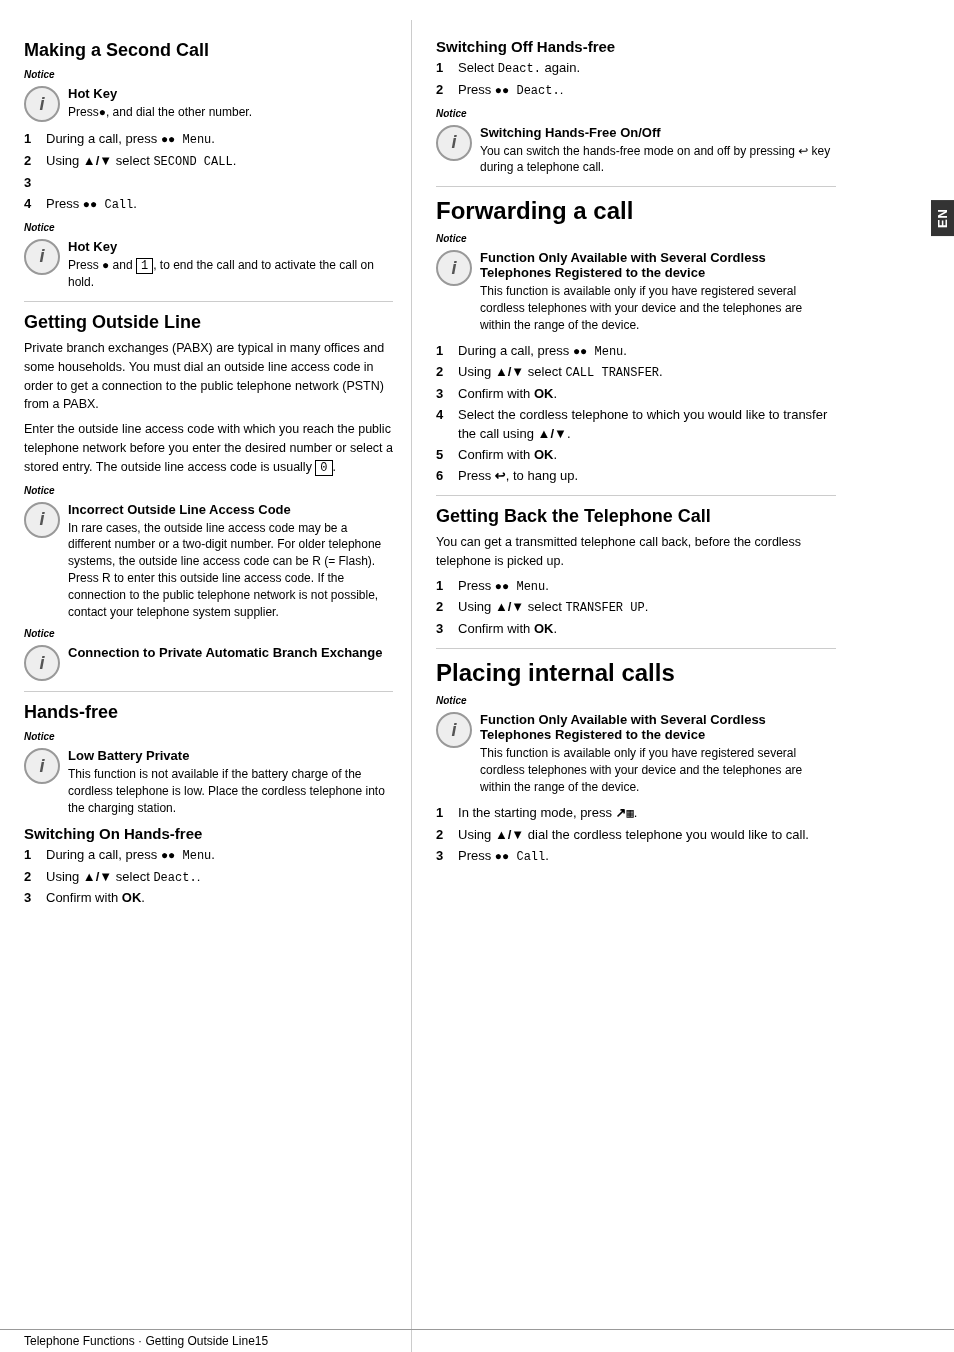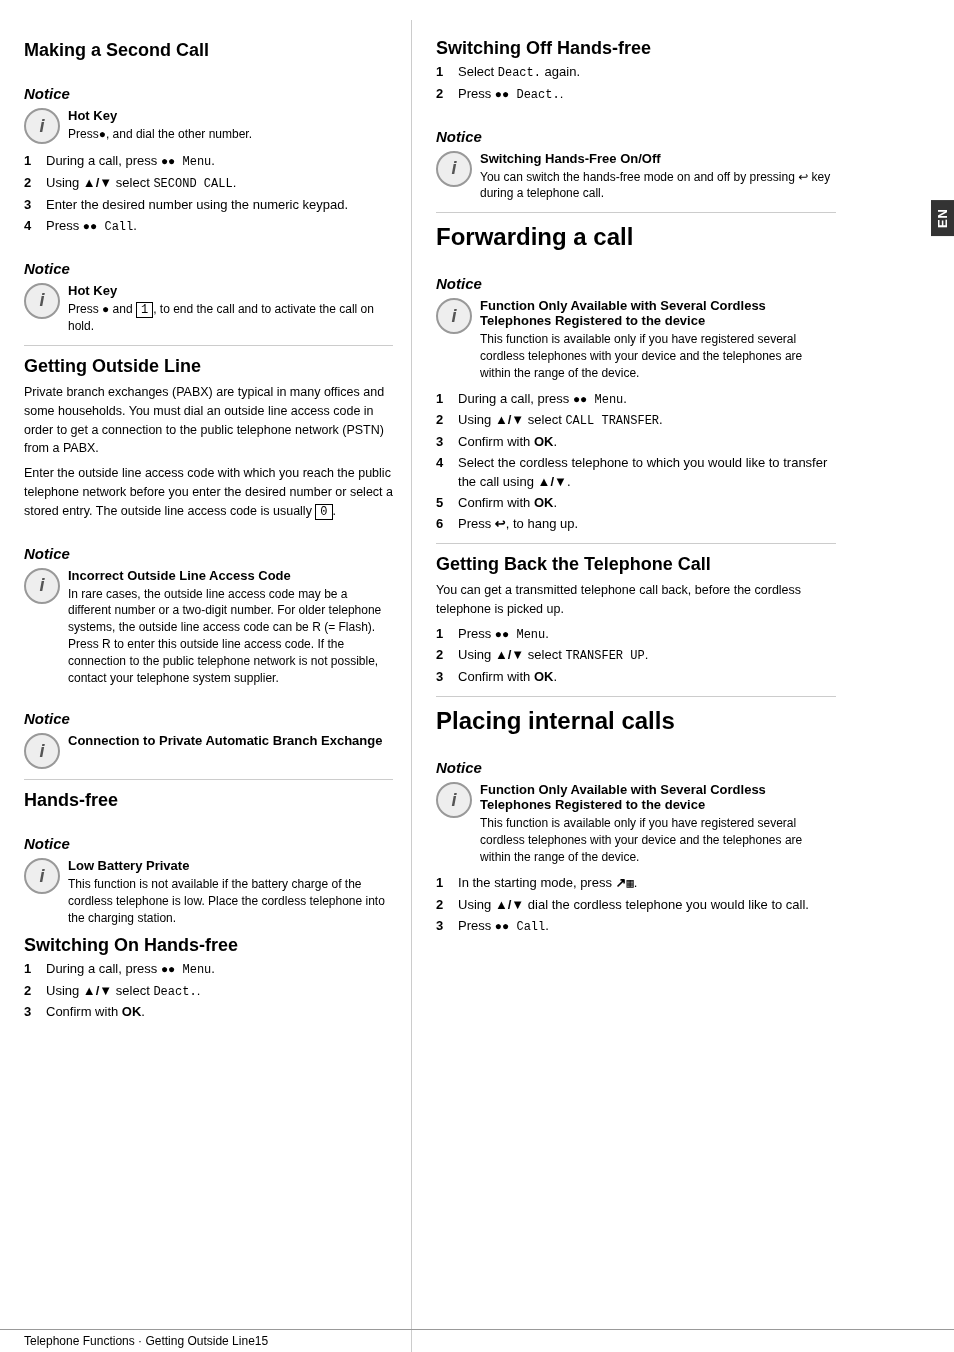--- a/index.html
+++ b/index.html
@@ -54,31 +54,31 @@
       margin-bottom: 6px;
       margin-top: 10px;
     }
     h2.section-title-lg {
       font-size: 24px;
       font-weight: bold;
       margin-bottom: 6px;
       margin-top: 10px;
     }
     h3.sub-title {
-      font-size: 18px;
+      font-size: 15px;
       font-weight: bold;
       margin-bottom: 4px;
       margin-top: 8px;
     }
     .notice-label {
       font-style: italic;
       font-weight: bold;
-      font-size: 15px;
+      font-size: 10px;
       margin-bottom: 4px;
-      margin-top: 24px;
+      margin-top: 8px;
     }
     .notice-box {
       display: flex;
       align-items: flex-start;
       margin: 6px 0 8px 0;
       gap: 8px;
     }
     .notice-icon {
       width: 36px;
       height: 36px;
@@ -182,21 +182,20 @@
           <li>
               <span class="step-num">1</span>
               <span>During a call, press <span class="mono">●● Menu</span>.</span>
             </li>
           <li>
               <span class="step-num">2</span>
               <span>Using <b>▲/▼</b> select <code>SECOND CALL</code>.</span>
             </li>
           <li>
               <span class="step-num">3</span>
-              <span>Enter the desired number using the numeric keypad.</span>
             </li>
           <li>
               <span class="step-num">4</span>
               <span>Press <code>●● Call</code>.</span>
             </li>
         </ol>
       </div>
 
       <div class="notice-label">Notice</div>
       <div class="notice-box">

